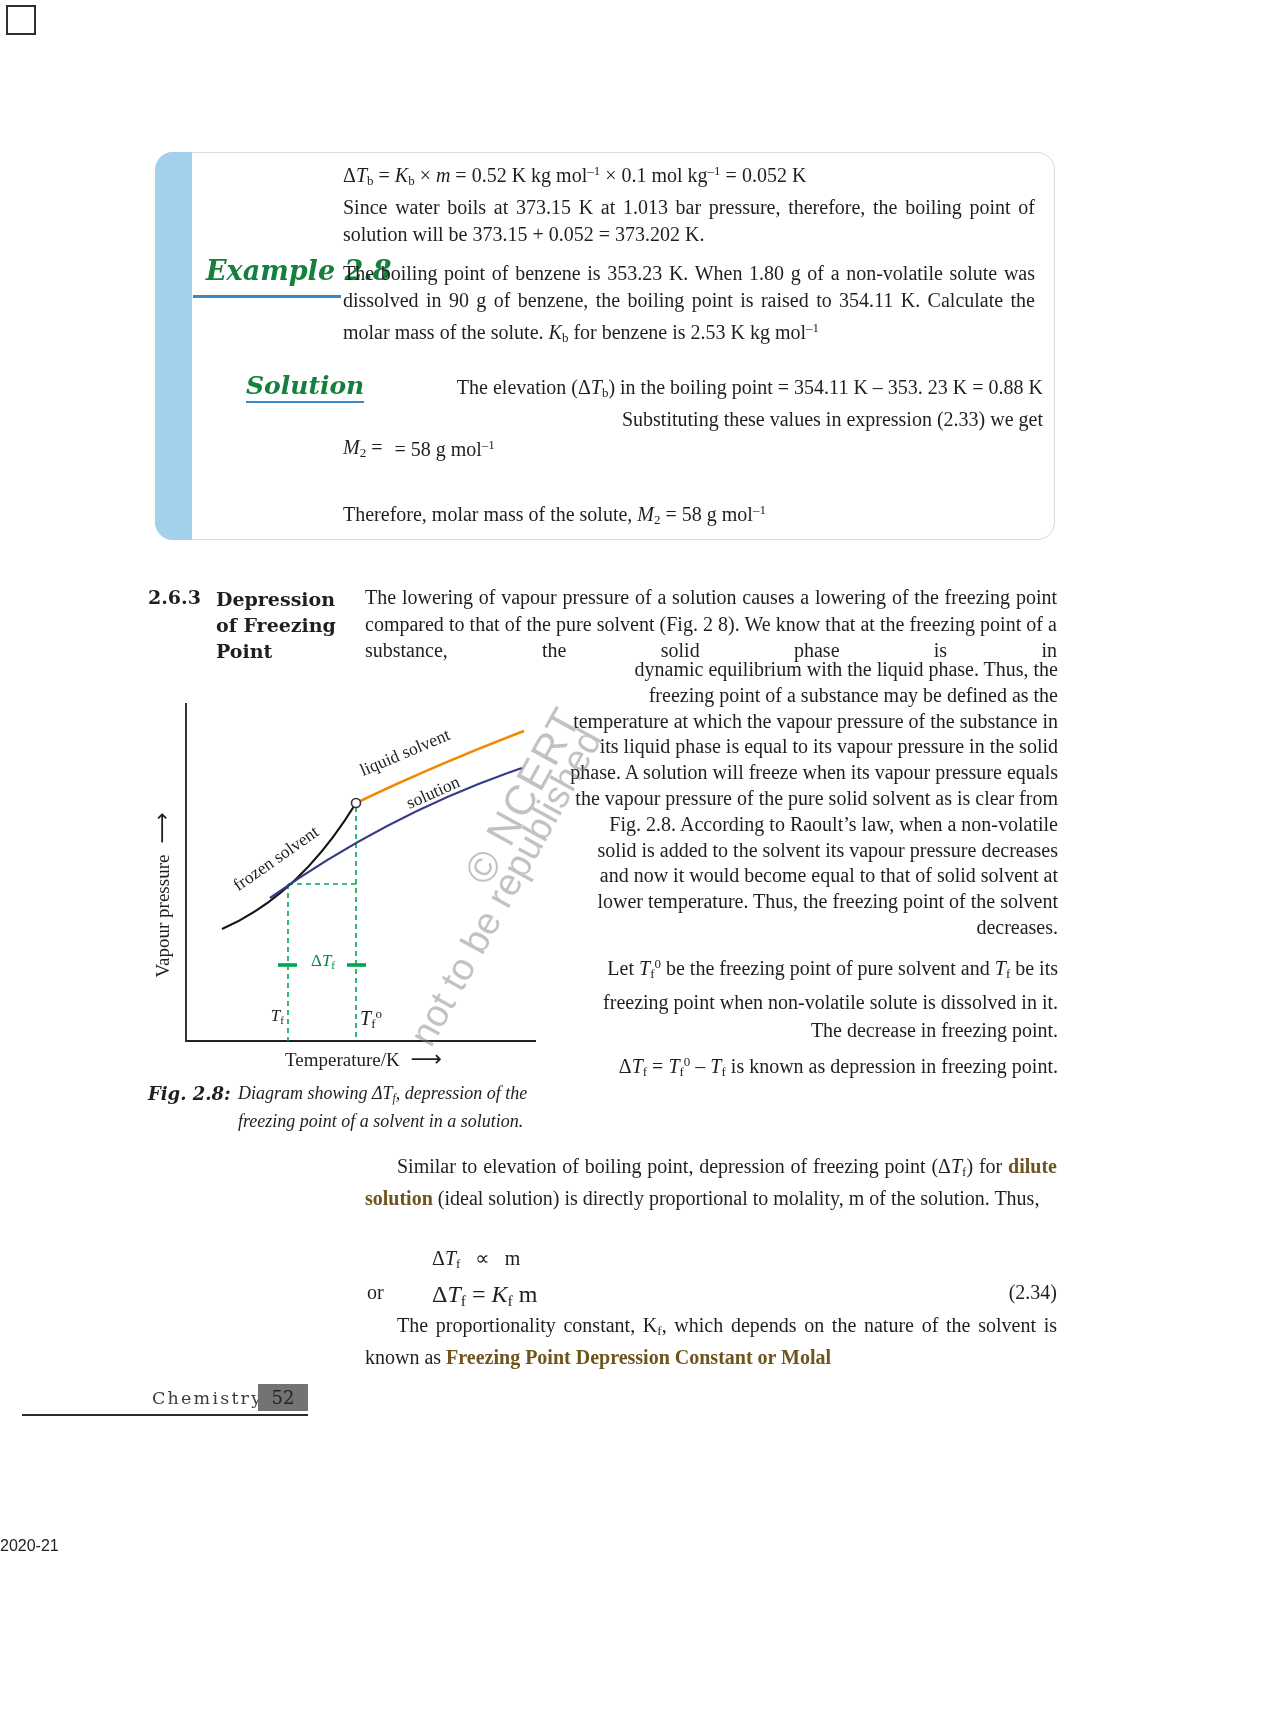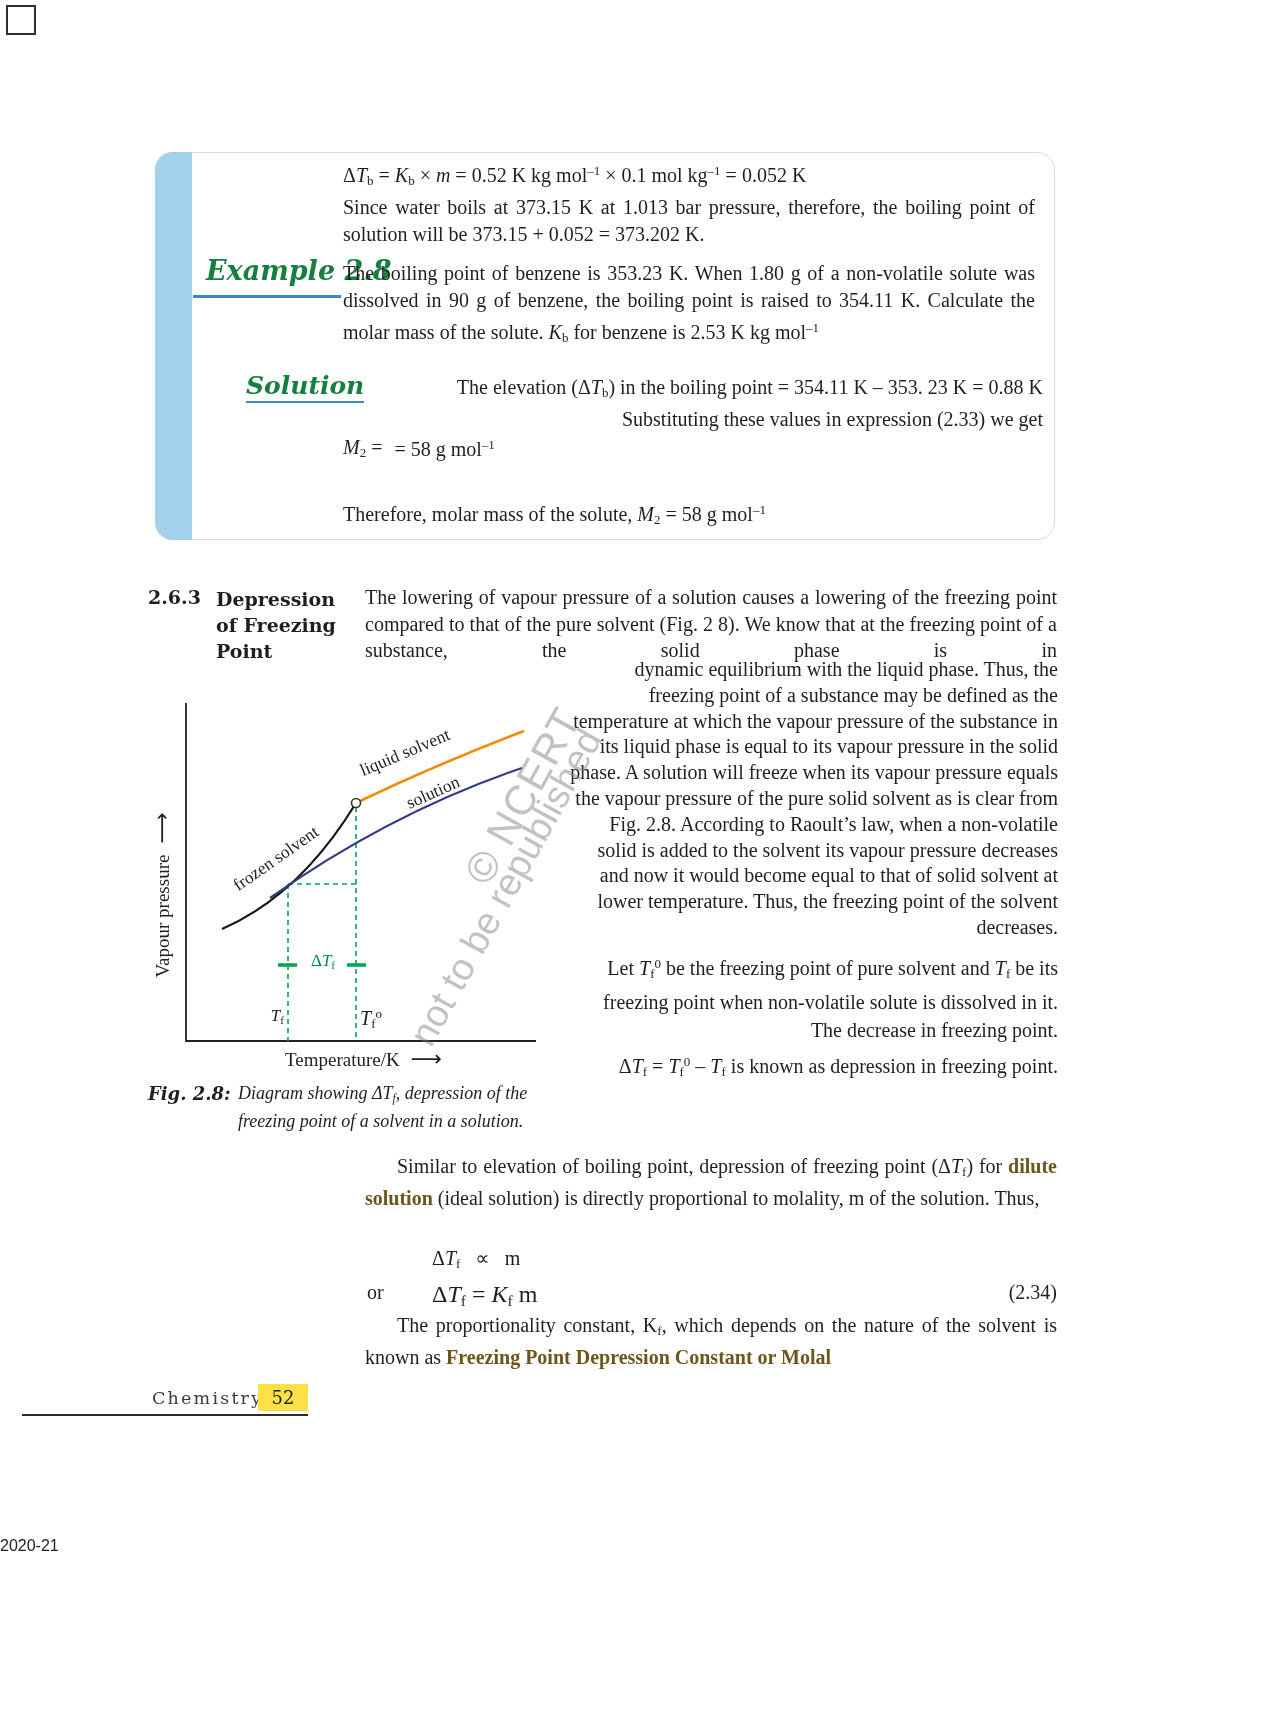--- a/index.html
+++ b/index.html
@@ -74,21 +74,21 @@
 
   
   .wm { color:rgba(120,120,120,0.45); font-family:"Liberation Sans", sans-serif;
         pointer-events:none; z-index:6; white-space:nowrap; text-align:center; }
   .wm1 { left:363px; top:772px; width:320px; transform:rotate(-61deg); font-size:42px; letter-spacing:1px; }
   .wm2 { left:311px; top:866px; width:390px; transform:rotate(-61deg); font-size:38px; }
 
   
   .footer-book { left:152px; top:1388px; font-size:17.5px; letter-spacing:2.2px; color:#3c3c3c;
                  font-family:"DejaVu Serif", serif; }
-  .footer-pagebox { left:258px; top:1384px; width:50px; height:27px; background:#fde047;
+  .footer-pagebox { left:258px; top:1384px; width:50px; height:27px; background:#737373;
                     text-align:center; font-size:18px; line-height:27px; color:#222;
                     font-family:"DejaVu Serif", serif; }
   .footer-rule { left:22px; top:1414px; width:286px; height:2px; background:#2b2b2b; }
   .year { left:0; top:1537px; width:1180px; text-align:left; font-size:16px; color:#222;
           font-family:"Liberation Sans", sans-serif; }
 </style>
 </head>
 <body>
 
 <div class="page">

